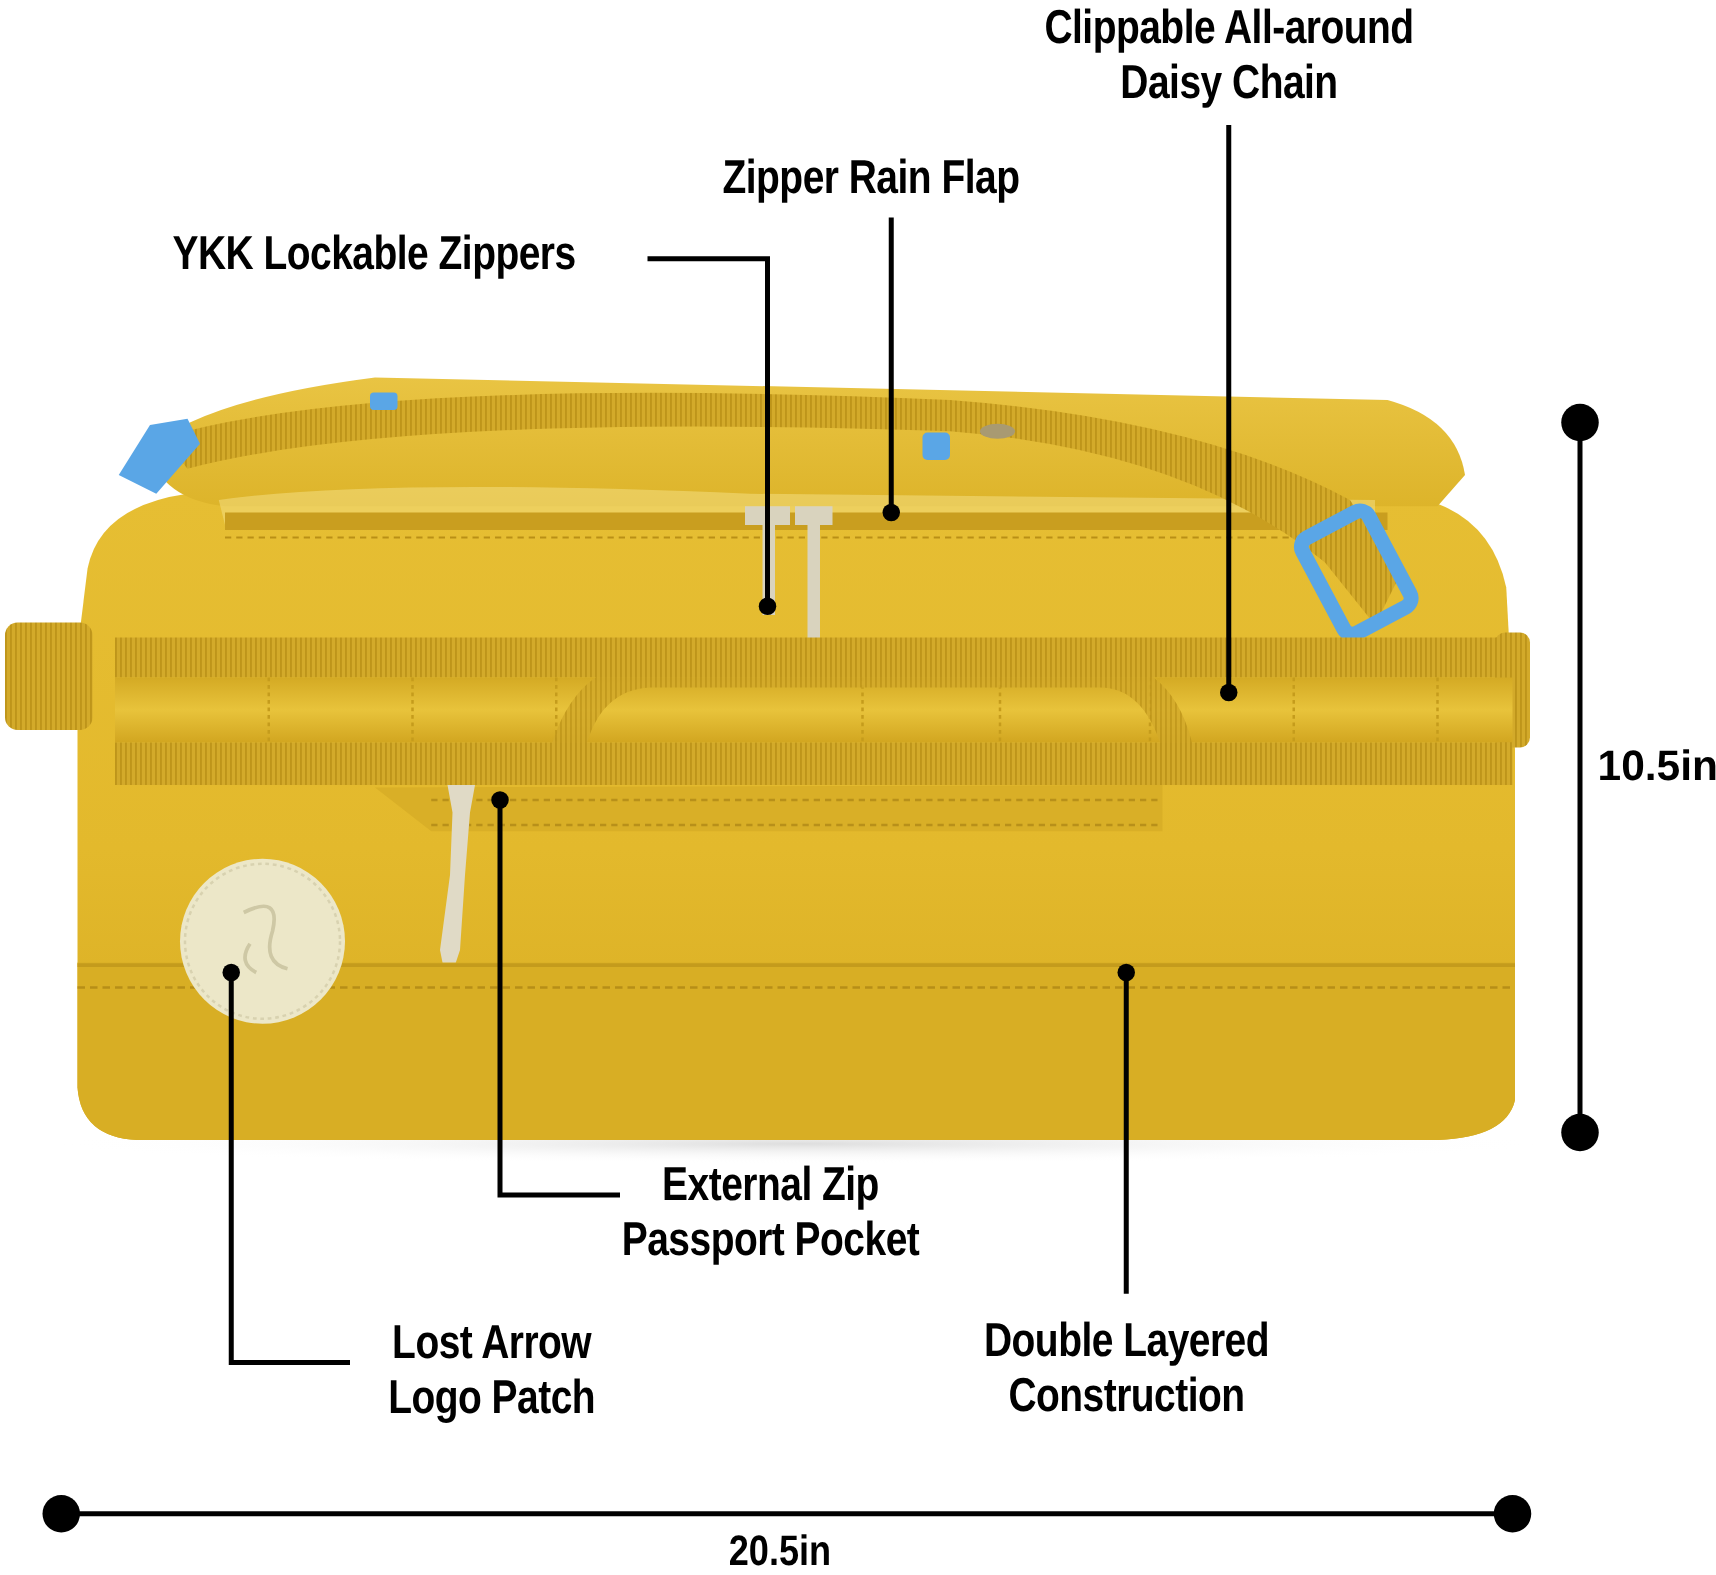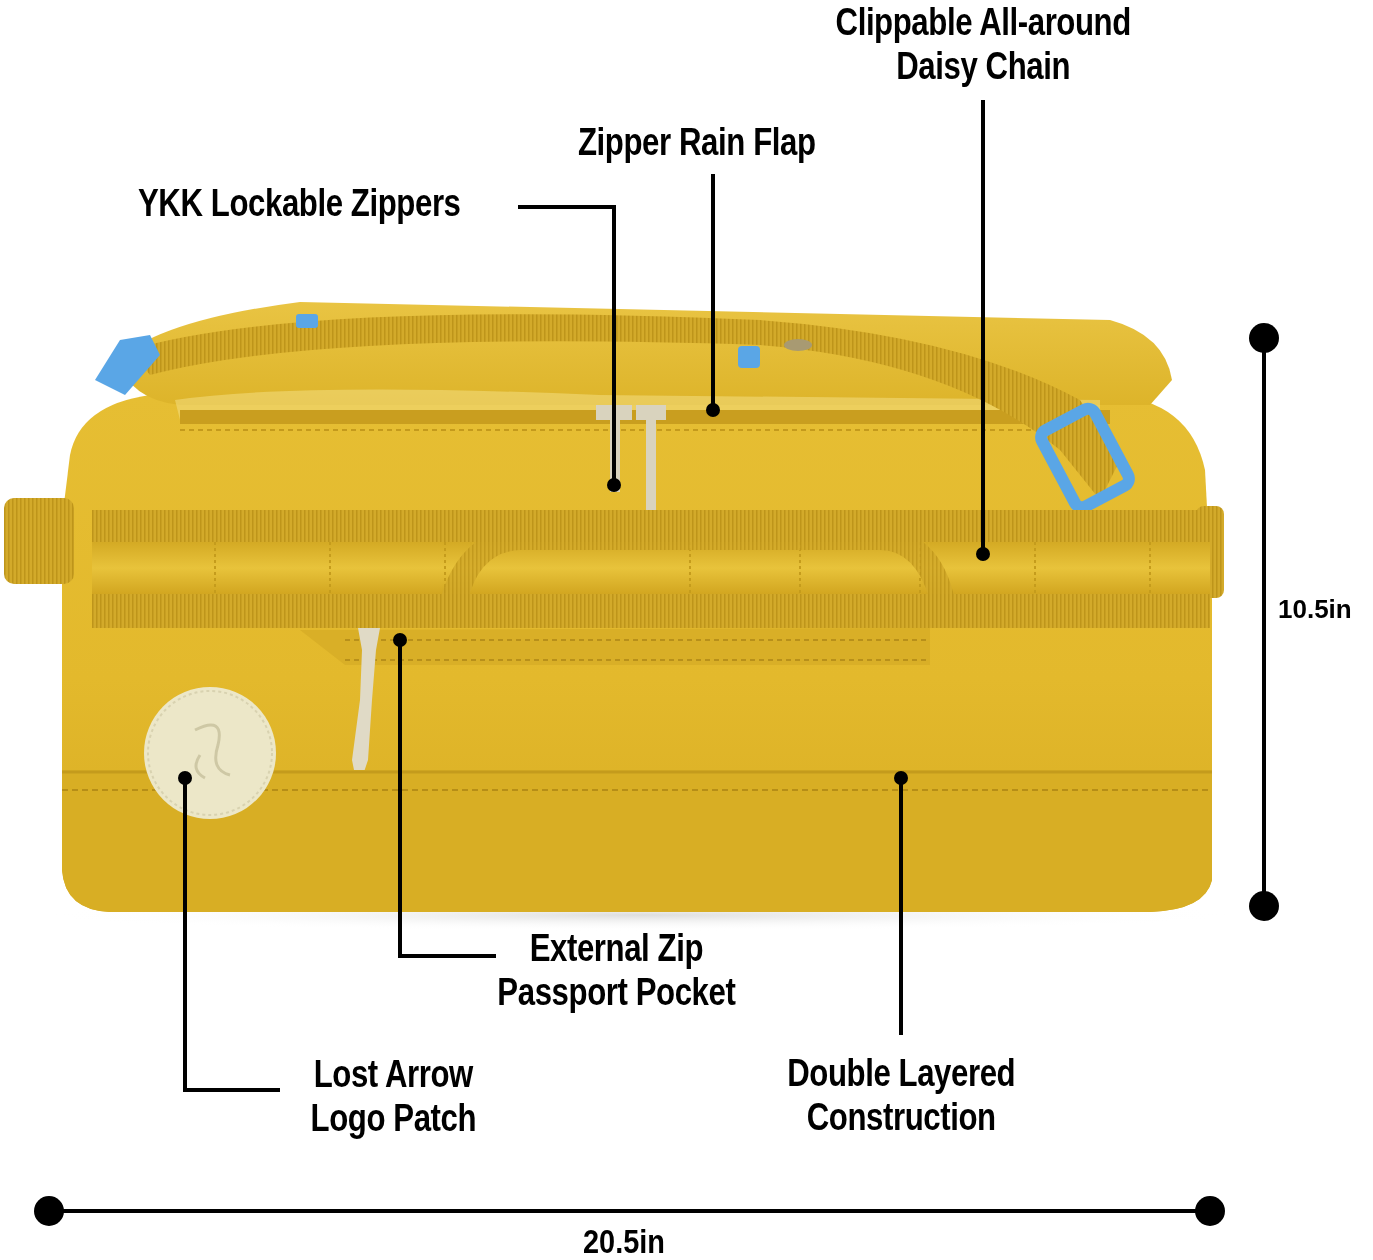--- a/index.html
+++ b/index.html
@@ -152,16 +152,16 @@
   <div class="label" style="left:299px; top:1052px; width:230px; text-align:center; transform-origin:0 0;">
     <div>Lost Arrow</div>
     <div>Logo Patch</div>
   </div>
 
   <div class="label" style="left:770px; top:1051px; width:320px; text-align:center; transform-origin:0 0;">
     <div>Double Layered</div>
     <div>Construction</div>
   </div>
 
-  <div class="dim" style="left:1278px; top:594px; font-size:26px;text-align:center;">10.5in</div>
+  <div class="dim" style="left:1278px; top:594px; font-size:34px;text-align:center;">10.5in</div>
   <div class="dim" style="left:583px; top:1222px; font-size:34px; transform:scaleX(0.85); transform-origin:0 0;">20.5in</div>
 
 </div>
 
 </body></html>

